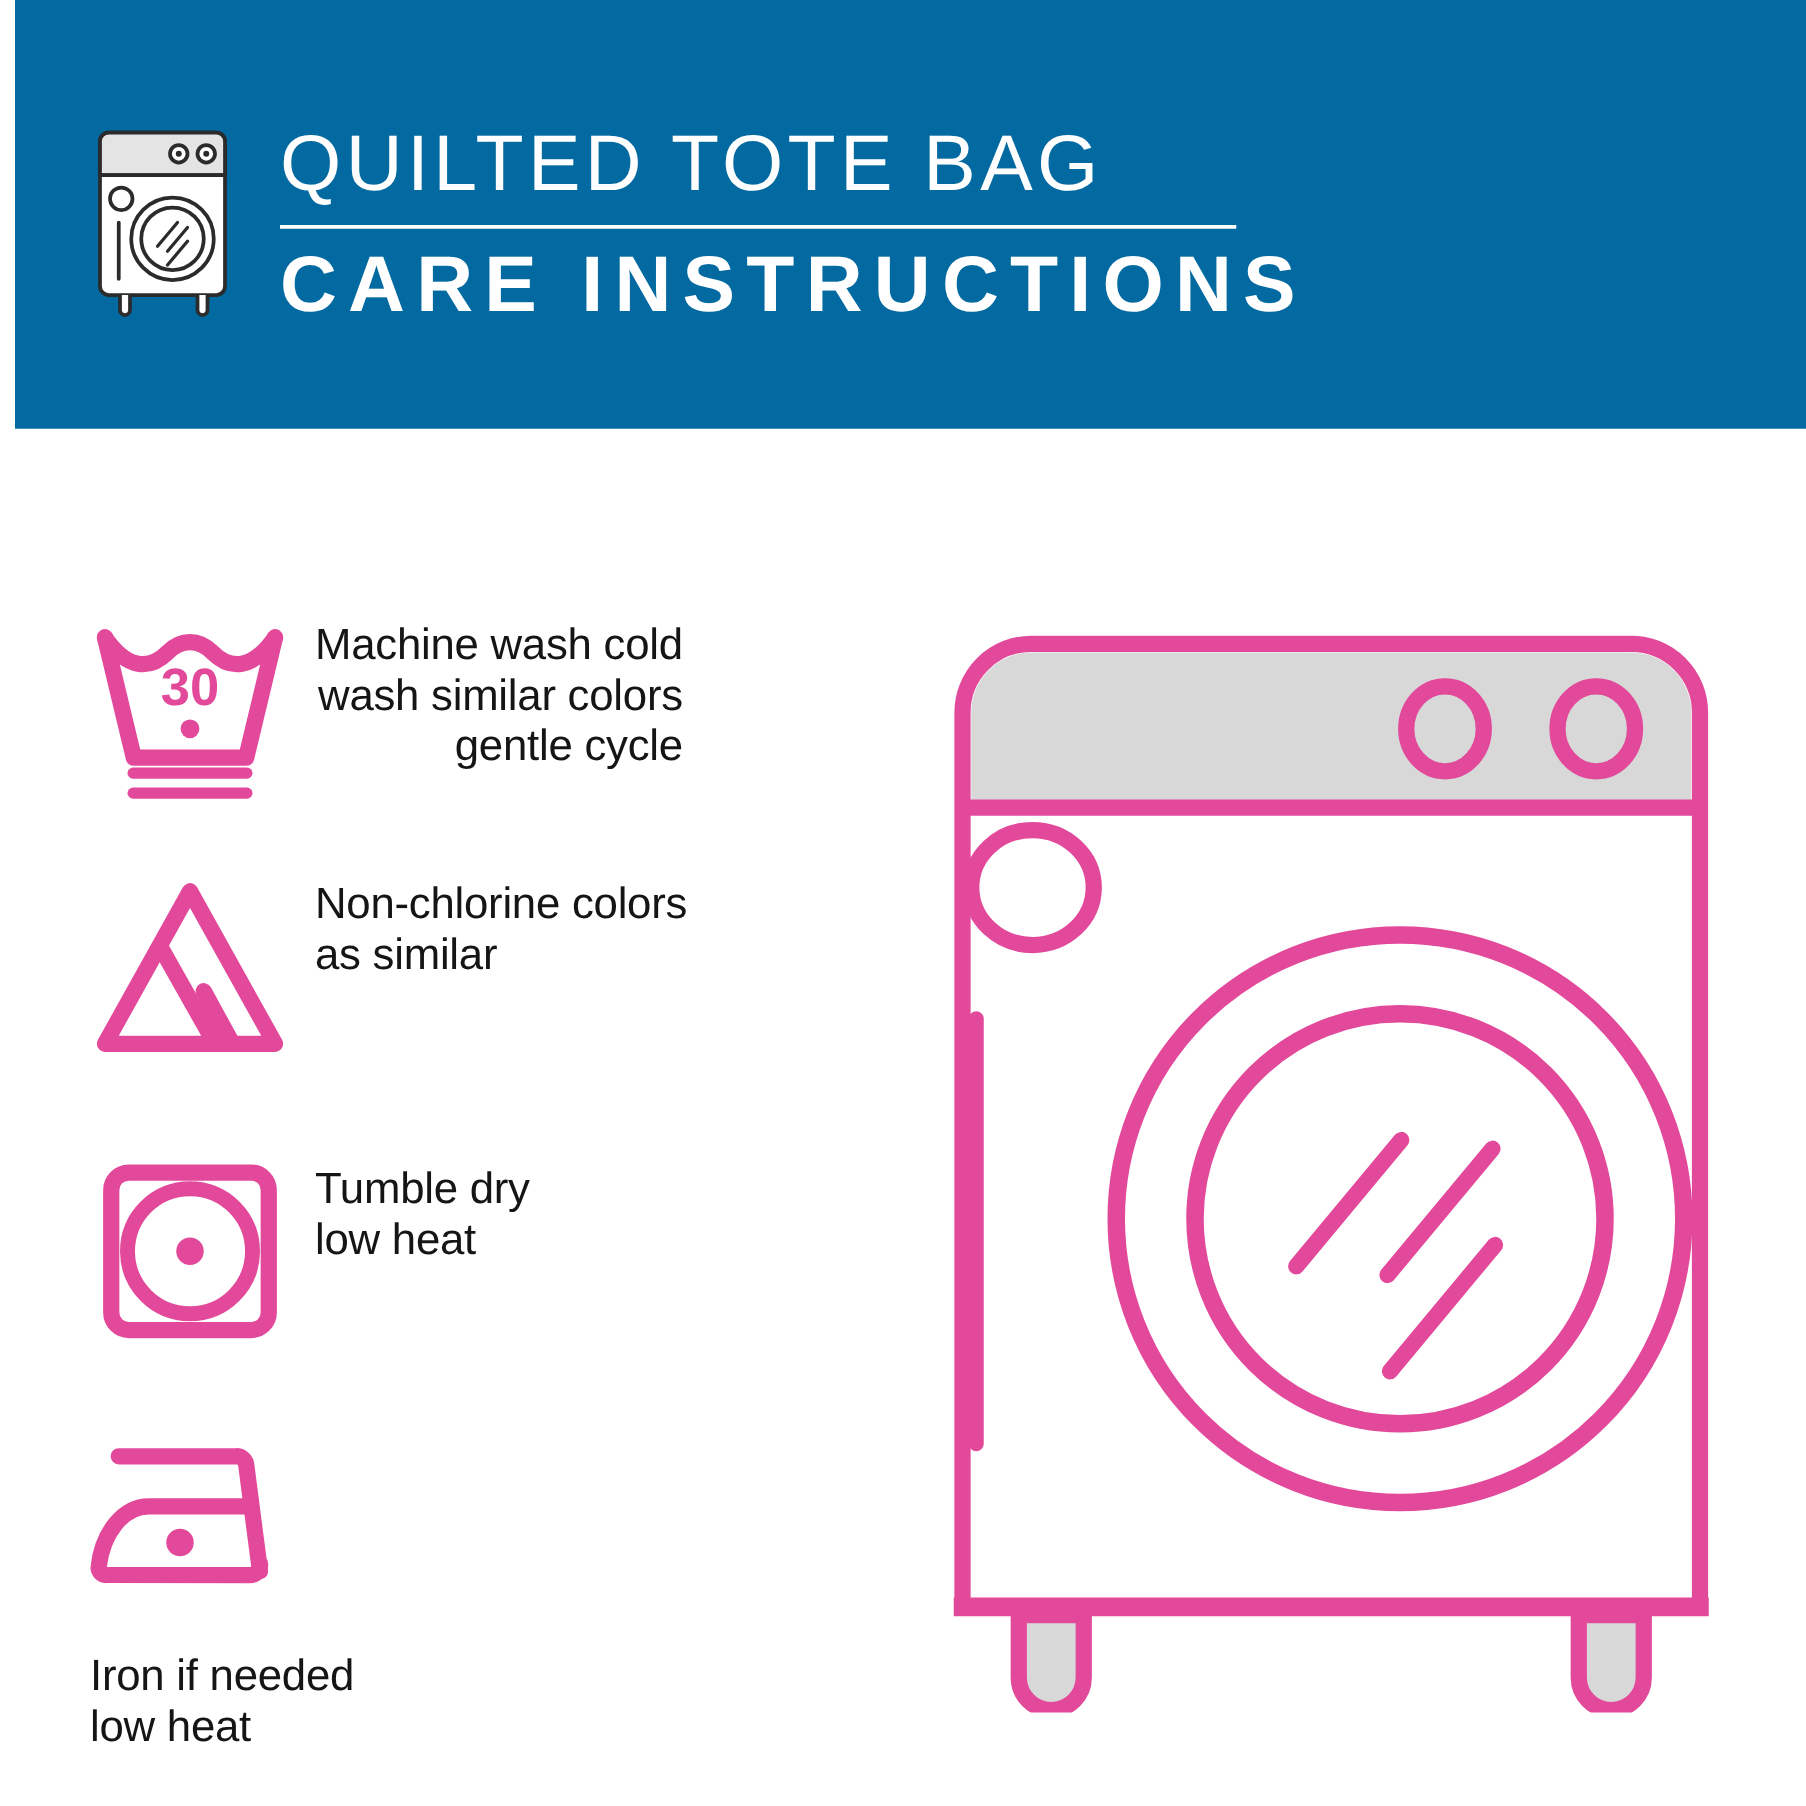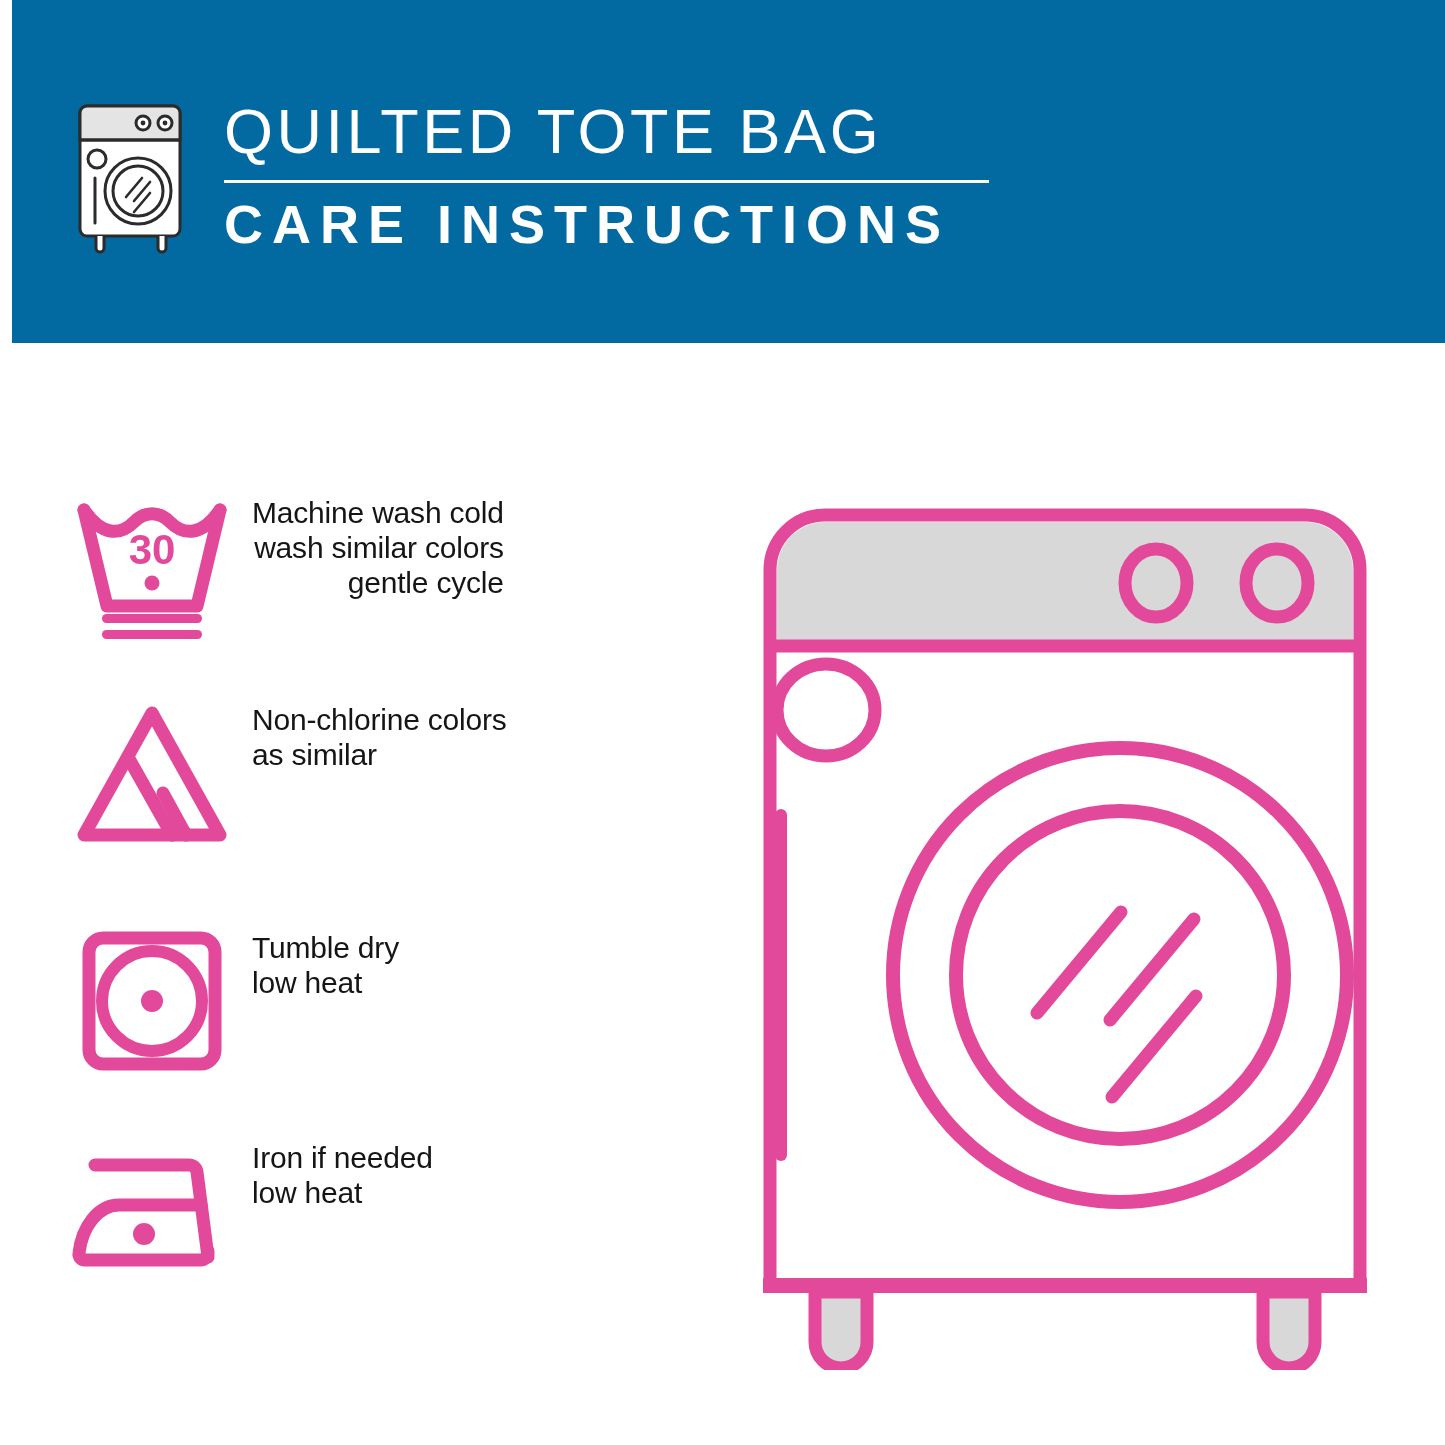--- a/index.html
+++ b/index.html
@@ -53,21 +53,21 @@
     padding: 0 0 0 2px;
   }
   .title-divider {
     width: 765px;
     height: 3px;
     background: #ffffff;
     margin: 17px 0 14px 2px;
   }
   .title-sub {
     font-family: "Liberation Sans", sans-serif;
-    font-size: 54px;
+    font-size: 63px;
     font-weight: 700;
     color: #ffffff;
     letter-spacing: 9px;
     line-height: 1.0;
     white-space: nowrap;
     margin: 0;
     padding: 0 0 0 2px;
   }
 
   
@@ -81,34 +81,34 @@
   .care-row {
     position: absolute;
     left: 62px;
     width: 620px;
     display: flex;
     align-items: flex-start;
   }
   .care-row.r0 { top: 145px; text-align: right; }
   .care-row.r1 { top: 352px; }
   .care-row.r2 { top: 580px; }
-  .care-row.r3 { top: 790px; }
+  .care-row.r3 { top: 790px; flex-direction: column; }
 
   .care-symbol {
     width: 180px;
     flex: 0 0 180px;
     display: flex;
     align-items: flex-start;
     justify-content: center;
   }
   .care-text {
     padding-left: 10px;
     padding-top: 8px;
     font-family: "Liberation Sans", sans-serif;
-    font-size: 30px;
+    font-size: 35px;
     font-weight: 400;
     color: #151515;
     line-height: 1.16;
     letter-spacing: -0.2px;
   }
   .care-text .ln { display: block; }
 
   
   .washer-illustration {
     position: absolute;

